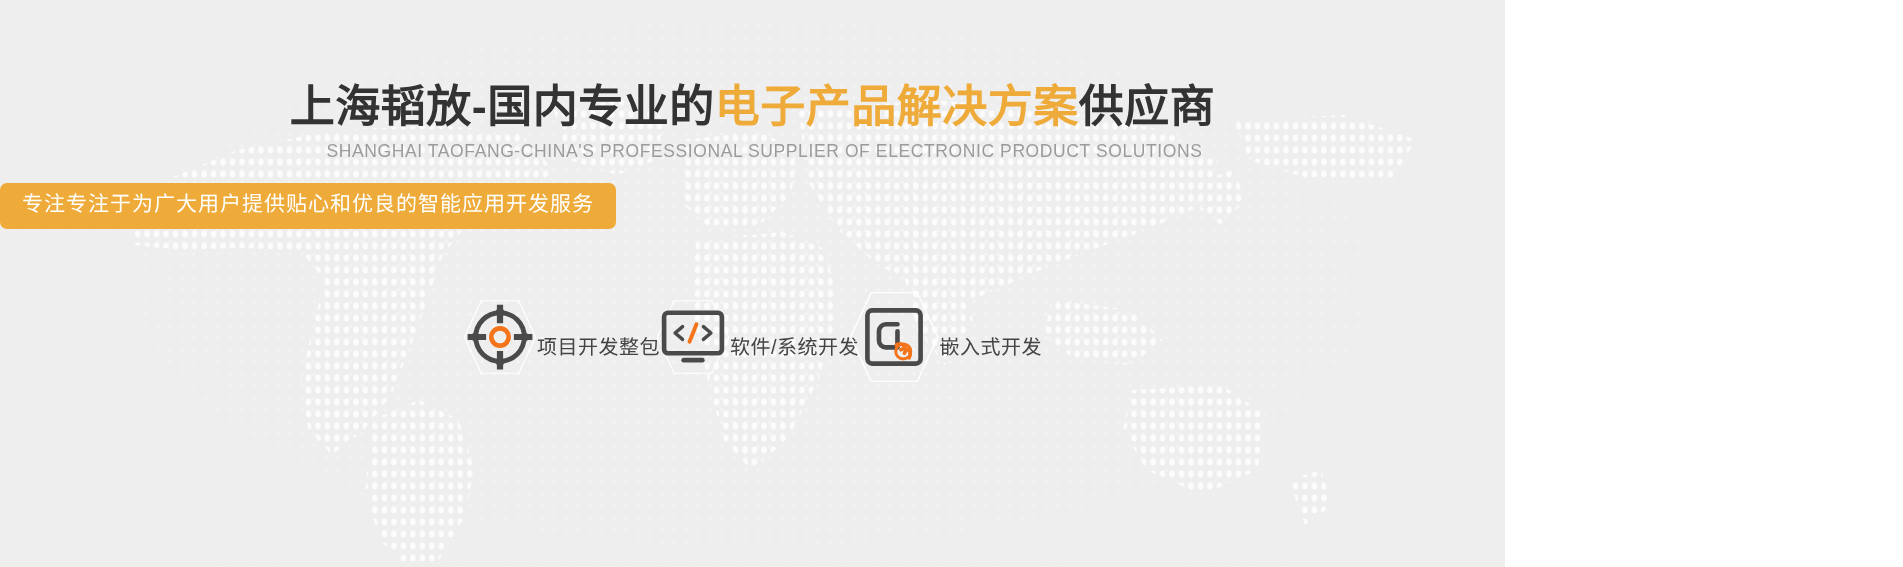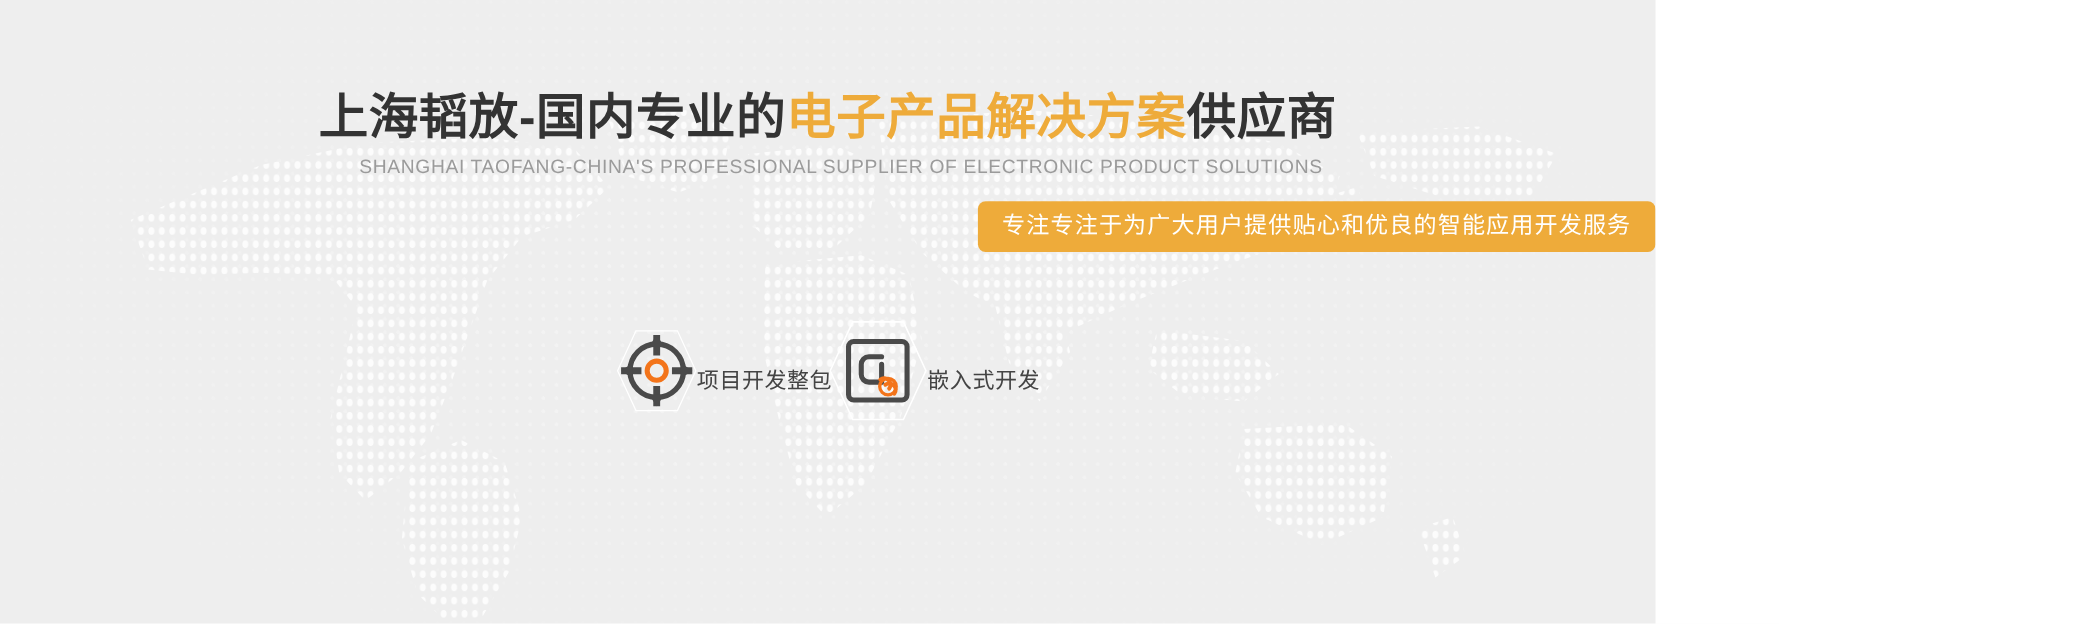--- a/index.html
+++ b/index.html
@@ -67,21 +67,22 @@
     font-weight: normal;
     color: #9b9b9b;
     letter-spacing: 0.6px;
     white-space: nowrap;
     padding-left: 24px;
   }
 
   .badge-wrap {
     margin-top: 21px;
     display: flex;
-    justify-content: flex-end;
+    justify-content: flex-start;
+    font-family: Liberation Mono, monospace;
   }
   .badge {
     display: inline-block;
     background: #eeab3a;
     color: #ffffff;
     font-size: 21px;
     line-height: 1;
     letter-spacing: 1px;
     padding: 12px 22px 13px 22px;
     border-radius: 7px;
@@ -213,20 +214,35 @@
           <path d="M26 51 L32 60 L38 51 Z" fill="#4a4a4a"></path>
           <path d="M13 26 L4 32 L13 38 Z" fill="#4a4a4a"></path>
           <path d="M51 26 L60 32 L51 38 Z" fill="#4a4a4a"></path>
           <circle cx="32" cy="32" r="7.5" fill="none" stroke="#f3741a" stroke-width="4"></circle>
         </svg>
       </div>
       <div class="service-label">项目开发整包</div>
     </div>
 
 
+    <div class="service">
+      <div class="hex">
+        <svg class="hex-outline" viewBox="0 0 155 158" aria-hidden="true">
+          <polygon points="38,3 117,3 152,79 117,155 38,155 3,79" fill="none" stroke="#ffffff" stroke-width="2.4"></polygon>
+        </svg>
+        <svg class="glyph" viewBox="0 0 64 64">
+          <rect x="7" y="11" width="50" height="35" rx="3.5" fill="none" stroke="#4a4a4a" stroke-width="4"></rect>
+          <path d="M24 52 L40 52" stroke="#4a4a4a" stroke-width="4.2" stroke-linecap="round"></path>
+          <path d="M23 23 L16.5 28.5 L23 34" fill="none" stroke="#4a4a4a" stroke-width="3" stroke-linecap="round" stroke-linejoin="round"></path>
+          <path d="M41 23 L47.5 28.5 L41 34" fill="none" stroke="#4a4a4a" stroke-width="3" stroke-linecap="round" stroke-linejoin="round"></path>
+          <path d="M35 21 L29 36" stroke="#f3741a" stroke-width="3.4" stroke-linecap="round"></path>
+        </svg>
+      </div>
+      <div class="service-label">软件/系统开发</div>
+    </div>
 
 
     <div class="service">
       <div class="hex">
         <svg class="hex-outline" viewBox="0 0 155 158" aria-hidden="true">
           <polygon points="38,3 117,3 152,79 117,155 38,155 3,79" fill="none" stroke="#ffffff" stroke-width="2.4"></polygon>
         </svg>
         <svg class="glyph" viewBox="0 0 64 64">
           <rect x="9" y="9" width="46" height="46" rx="4" fill="none" stroke="#4a4a4a" stroke-width="4"></rect>
           <path d="M35 21 L25 21 A6 6 0 0 0 19 27 L19 35 A6 6 0 0 0 25 41 L35 41 L35 27" fill="none" stroke="#4a4a4a" stroke-width="4" stroke-linecap="round" stroke-linejoin="round"></path>

